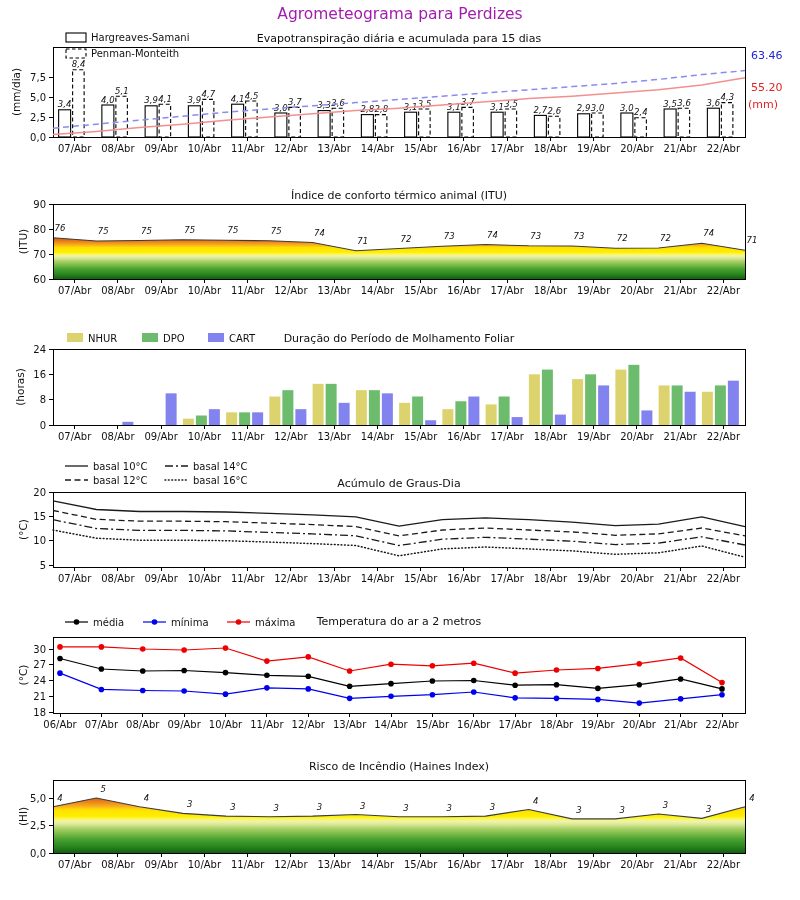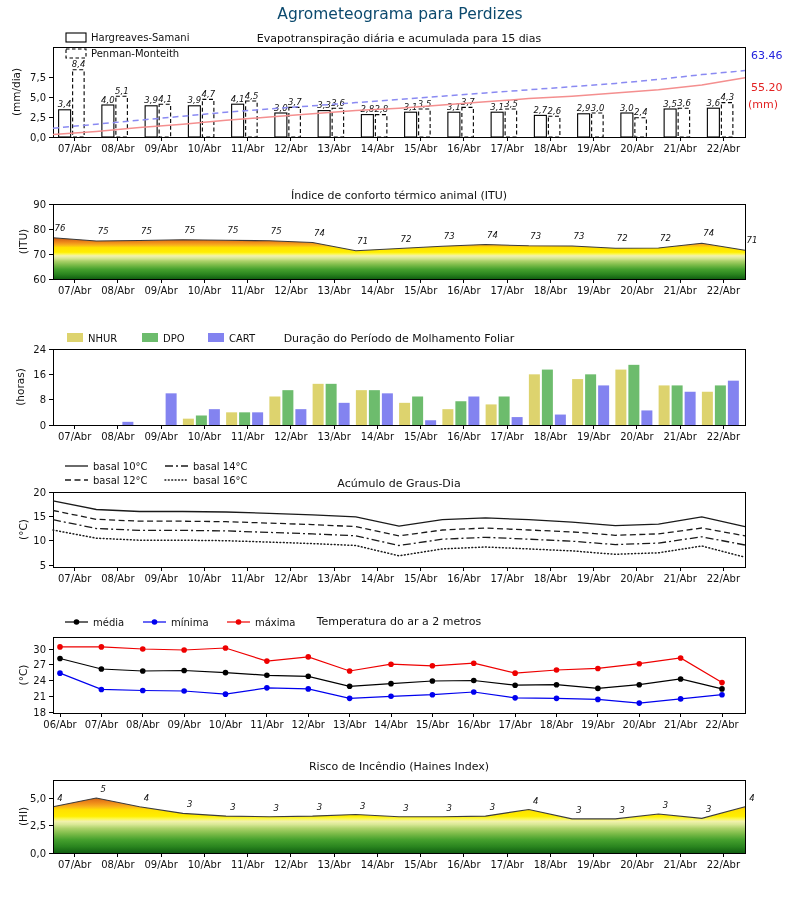--- a/index.html
+++ b/index.html
@@ -1,19 +1,19 @@
 <!DOCTYPE html>
 <html><head>
 <meta charset="utf-8">
 <style>
   html,body{margin:0;padding:0;background:#ffffff;}
   #stage{position:relative;width:800px;height:900px;background:#fff;
          font-family:"DejaVu Sans","Liberation Sans",sans-serif;overflow:hidden;}
   #main-title{position:absolute;top:5px;left:0;width:800px;text-align:center;
-              font-size:15.5px;color:#0c4a6e;}
+              font-size:15.5px;color:#a21caf;}
   svg{position:absolute;top:0;left:0;}
   text{font-family:"DejaVu Sans","Liberation Sans",sans-serif;}
 </style>
 </head>
 <body>
 
 <div id="stage">
   <div id="main-title">Agrometeograma para Perdizes</div>
   <svg id="chart" width="800" height="900" viewBox="0 0 800 900">
       <g>

